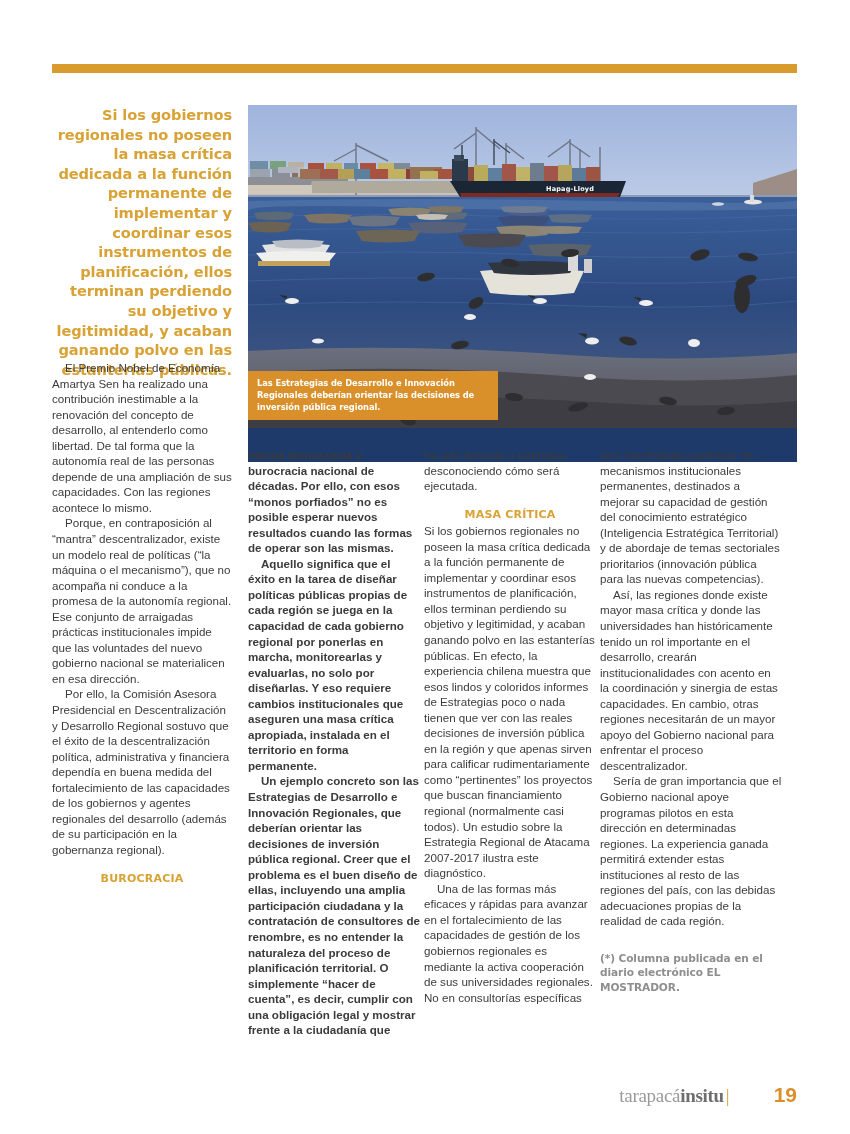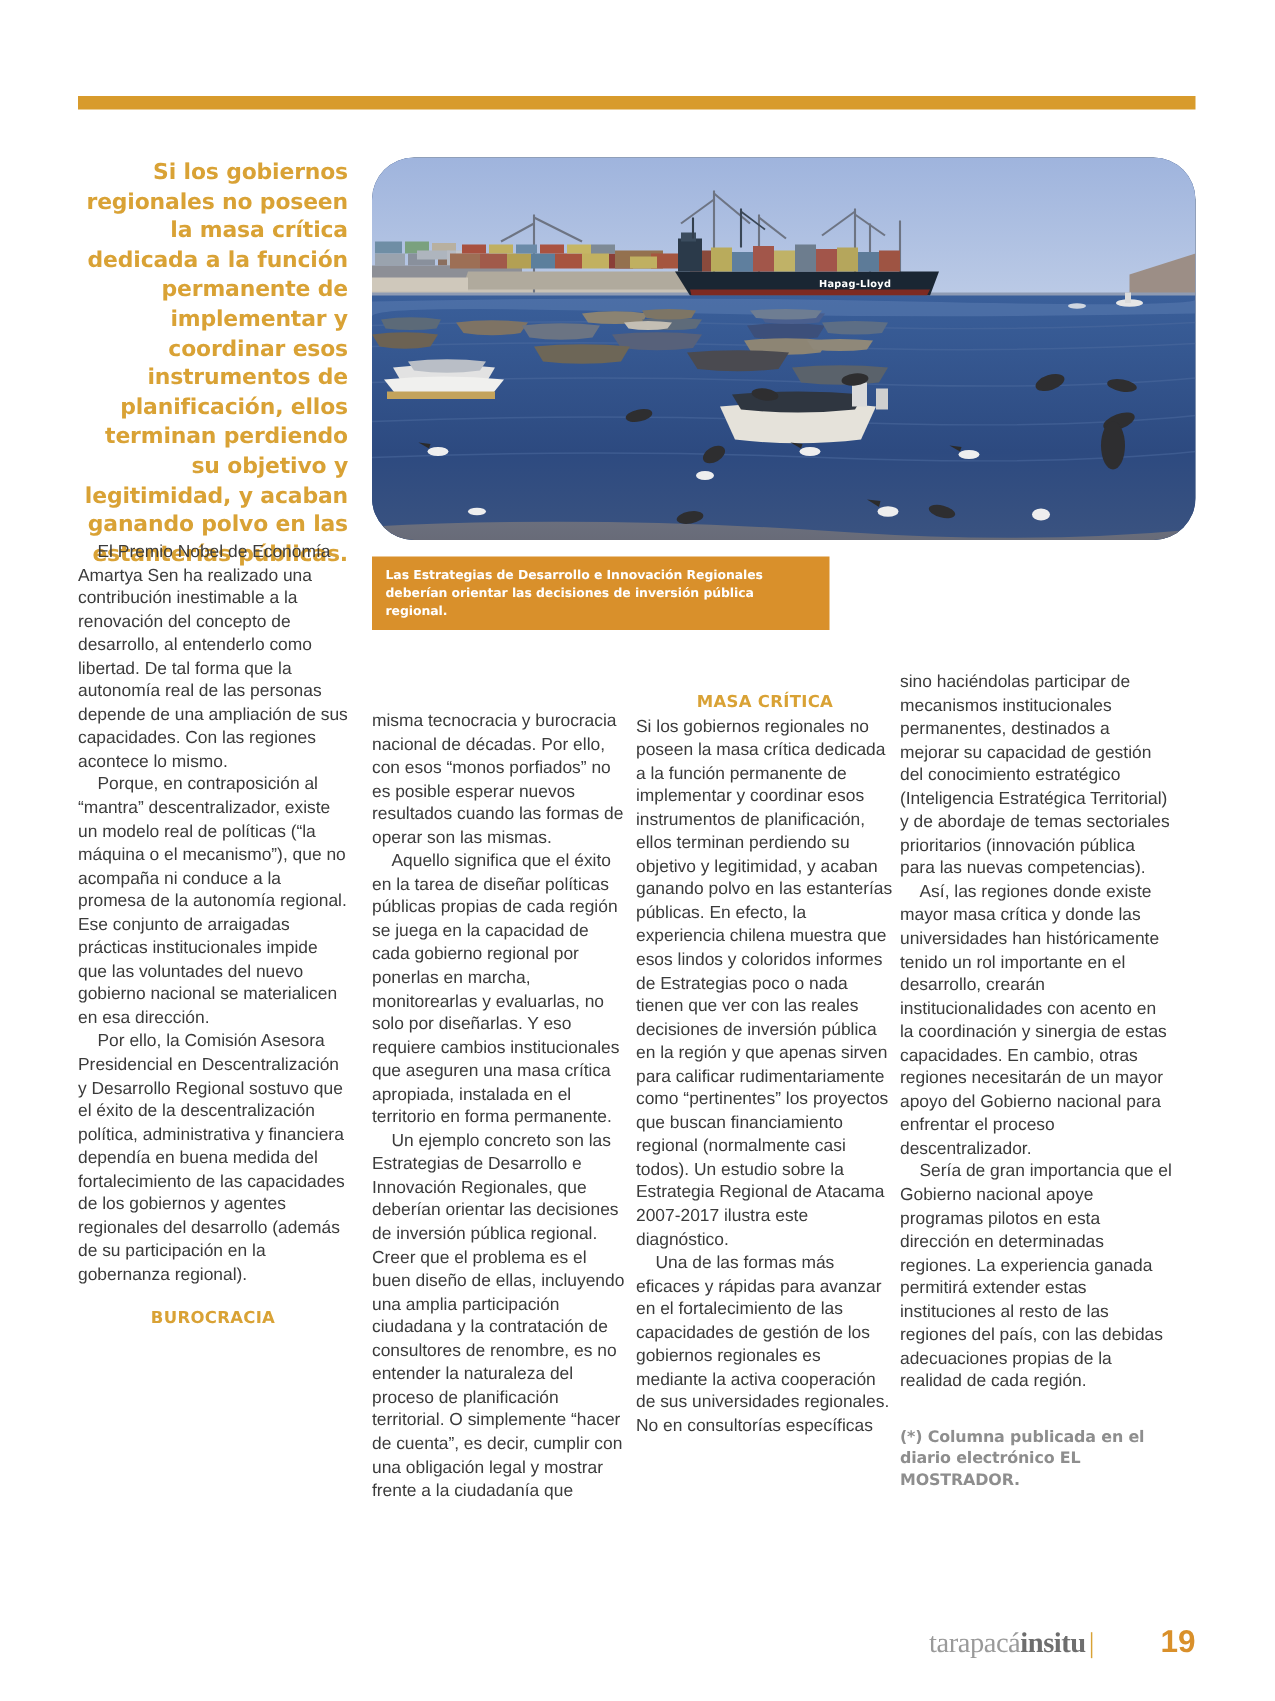--- a/index.html
+++ b/index.html
@@ -43,32 +43,31 @@
     line-height: 19.6px;
     letter-spacing: -0.1px;
   }
 
   
   .photo {
     position: absolute;
     left: 248px;
     top: 105px;
     width: 549px;
-    height: 255px;
+    height: 357px;
     overflow: hidden;
     background: #1d3a6b;
-    border-radius: 28px;
   }
   .photo svg { display: block; width: 549px; height: 323px; }
 
   .photo-caption {
     position: absolute;
     left: 248px;
     top: 371px;
-    width: 305px;
+    width: 250px;
     background: #d9902b;
     color: #ffffff;
     font-family: "DejaVu Sans", sans-serif;
     font-weight: bold;
     font-size: 8.3px;
     line-height: 12px;
     padding: 6px 8px 7px 9px;
     letter-spacing: -0.05px;
   }
 
@@ -89,21 +88,21 @@
     font-family: "DejaVu Sans", sans-serif;
     font-weight: bold;
     font-size: 11px;
     text-align: center;
     margin-top: 13px;
     margin-bottom: 1px;
     letter-spacing: 0.2px;
   }
 
   .col1 { left: 52px;  top: 360px; width: 180px; }
-  .col2 { left: 248px; top: 473px; width: 172px; }
+  .col2 { left: 248px; top: 447px; width: 172px; font-weight: bold; }
   .col3 { left: 424px; top: 447px; width: 172px; }
   .col4 { left: 600px; top: 447px; width: 182px; }
 
   .note {
     color: #8e8e8e;
     font-family: "DejaVu Sans", sans-serif;
     font-weight: bold;
     font-size: 10.6px;
     line-height: 14.5px;
     margin-top: 22px;
@@ -350,20 +349,21 @@
     <div class="sec-head">BUROCRACIA</div>
   </div>
 
   <div class="col col2">
     <p>misma tecnocracia y burocracia nacional de décadas. Por ello, con esos “monos porfiados” no es posible esperar nuevos resultados cuando las formas de operar son las mismas.</p>
     <p class="ind">Aquello significa que el éxito en la tarea de diseñar políticas públicas propias de cada región se juega en la capacidad de cada gobierno regional por ponerlas en marcha, monitorearlas y evaluarlas, no solo por diseñarlas. Y eso requiere cambios institucionales que aseguren una masa crítica apropiada, instalada en el territorio en forma permanente.</p>
     <p class="ind">Un ejemplo concreto son las Estrategias de Desarrollo e Innovación Regionales, que deberían orientar las decisiones de inversión pública regional. Creer que el problema es el buen diseño de ellas, incluyendo una amplia participación ciudadana y la contratación de consultores de renombre, es no entender la naturaleza del proceso de planificación territorial. O simplemente “hacer de cuenta”, es decir, cumplir con una obligación legal y mostrar frente a la ciudadanía que</p>
   </div>
 
   <div class="col col3">
+    <p>ha sido llamada a participar, desconociendo cómo será ejecutada.</p>
     <div class="sec-head">MASA CRÍTICA</div>
     <p>Si los gobiernos regionales no poseen la masa crítica dedicada a la función permanente de implementar y coordinar esos instrumentos de planificación, ellos terminan perdiendo su objetivo y legitimidad, y acaban ganando polvo en las estanterías públicas. En efecto, la experiencia chilena muestra que esos lindos y coloridos informes de Estrategias poco o nada tienen que ver con las reales decisiones de inversión pública en la región y que apenas sirven para calificar rudimentariamente como “pertinentes” los proyectos que buscan financiamiento regional (normalmente casi todos). Un estudio sobre la Estrategia Regional de Atacama 2007-2017 ilustra este diagnóstico.</p>
     <p class="ind">Una de las formas más eficaces y rápidas para avanzar en el fortalecimiento de las capacidades de gestión de los gobiernos regionales es mediante la activa cooperación de sus universidades regionales. No en consultorías específicas</p>
   </div>
 
   <div class="col col4">
     <p>sino haciéndolas participar de mecanismos institucionales permanentes, destinados a mejorar su capacidad de gestión del conocimiento estratégico (Inteligencia Estratégica Territorial) y de abordaje de temas sectoriales prioritarios (innovación pública para las nuevas competencias).</p>
     <p class="ind">Así, las regiones donde existe mayor masa crítica y donde las universidades han históricamente tenido un rol importante en el desarrollo, crearán institucionalidades con acento en la coordinación y sinergia de estas capacidades. En cambio, otras regiones necesitarán de un mayor apoyo del Gobierno nacional para enfrentar el proceso descentralizador.</p>
     <p class="ind">Sería de gran importancia que el Gobierno nacional apoye programas pilotos en esta dirección en determinadas regiones. La experiencia ganada permitirá extender estas instituciones al resto de las regiones del país, con las debidas adecuaciones propias de la realidad de cada región.</p>
     <div class="note">(*) Columna publicada en el diario electrónico EL MOSTRADOR.</div>

